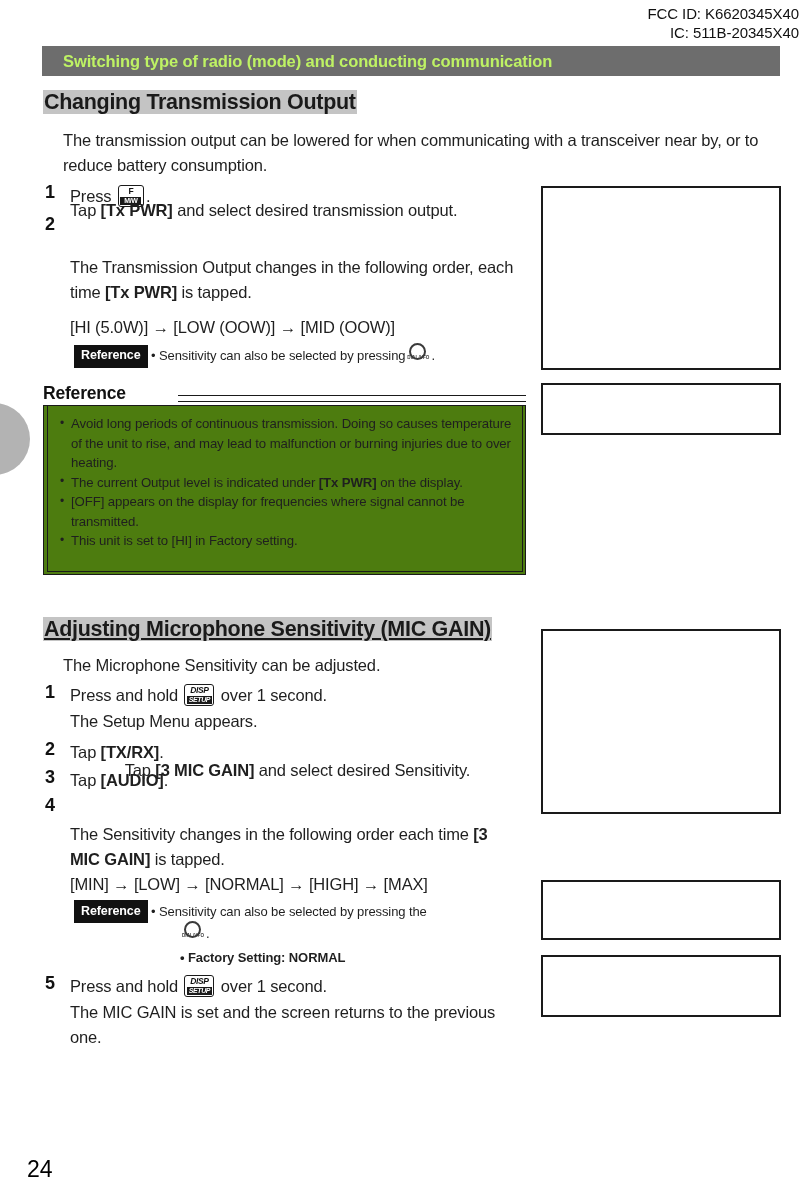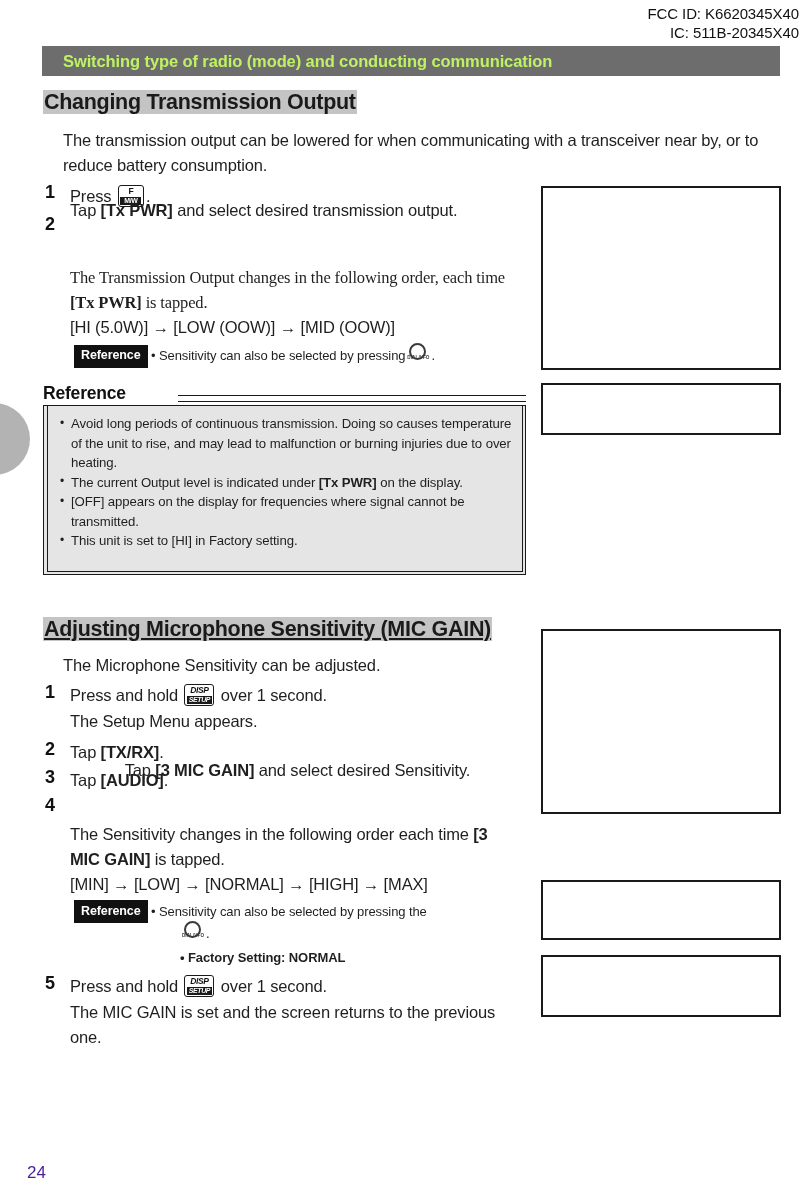--- a/index.html
+++ b/index.html
@@ -216,21 +216,21 @@
     top: 12px;
     height: 5px;
     border-top: 1.6px solid #1a1a1a;
     border-bottom: 1.6px solid #1a1a1a;
     z-index: 1;
   }
   .refbox-frame {
     position: absolute;
     border: 1.5px solid #1a1a1a;
     box-sizing: border-box;
-    background: #e5e5e5;
+    background: #4d7c0f;
     z-index: 2;
   }
   .refbox-frame::after {
     content: "";
     position: absolute;
     left: 2.5px; top: -1.5px; right: 2.5px; bottom: 2.5px;
     border-left: 1.5px solid #1a1a1a;
     border-right: 1.5px solid #1a1a1a;
     border-bottom: 1.5px solid #1a1a1a;
     pointer-events: none;
@@ -264,22 +264,22 @@
     border: 2.4px solid #1a1a1a;
     box-sizing: border-box;
     background: #ffffff;
   }
 
   
   .page-num {
     position: absolute;
     left: 27px;
     bottom: 14px;
-    font-size: 17px;
-    color: #4c1d95;
+    font-size: 23px;
+    color: #000000;
   }
 </style>
 </head>
 <body>
 
 <div class="page">
 
   <div class="fcc-block">
     <div>FCC ID: K6620345X40</div>
     <div>IC: 511B-20345X40</div>
@@ -297,21 +297,21 @@
 
   <div class="step-num" style="left:45px; top:182px;">1</div>
   <div class="step-body" style="left:70px; top:184px; width:440px;">
     <span>Press </span><span class="keyicon"><span class="top">F</span><span class="bot">M/W</span></span><span>.</span>
   </div>
 
   <div class="step-num" style="left:45px; top:214px;">2</div>
   <div class="step-body" style="left:70px; top:198px; width:440px;">
     <span>Tap </span><b>[Tx PWR]</b><span> and select desired transmission output.</span>
   </div>
-  <div class="step-body" style="left:70px; top:265px; width:450px;font-family:Liberation Serif, serif;">
+  <div class="step-body" style="left:70px; top:255px; width:450px;">
     <span>The Transmission Output changes in the following order, each time </span><b>[Tx PWR]</b><span> is tapped.</span>
   </div>
   <div class="step-body" style="left:70px; top:315px; width:460px;">[HI (5.0W)] → [LOW (OOW)] → [MID (OOW)]</div>
 
   <div class="ref-inline" style="left:74px; top:343px; width:470px;">
     <span class="ref-badge">Reference</span>
     <span>• Sensitivity can also be selected by pressing</span><span class="dial"><span class="ring"></span><span class="cap">DIAL/VFO</span></span><span>.</span>
   </div>
 
   <div class="refbox-wrap" style="left:43px; top:383px; width:483px; height:192px;">

